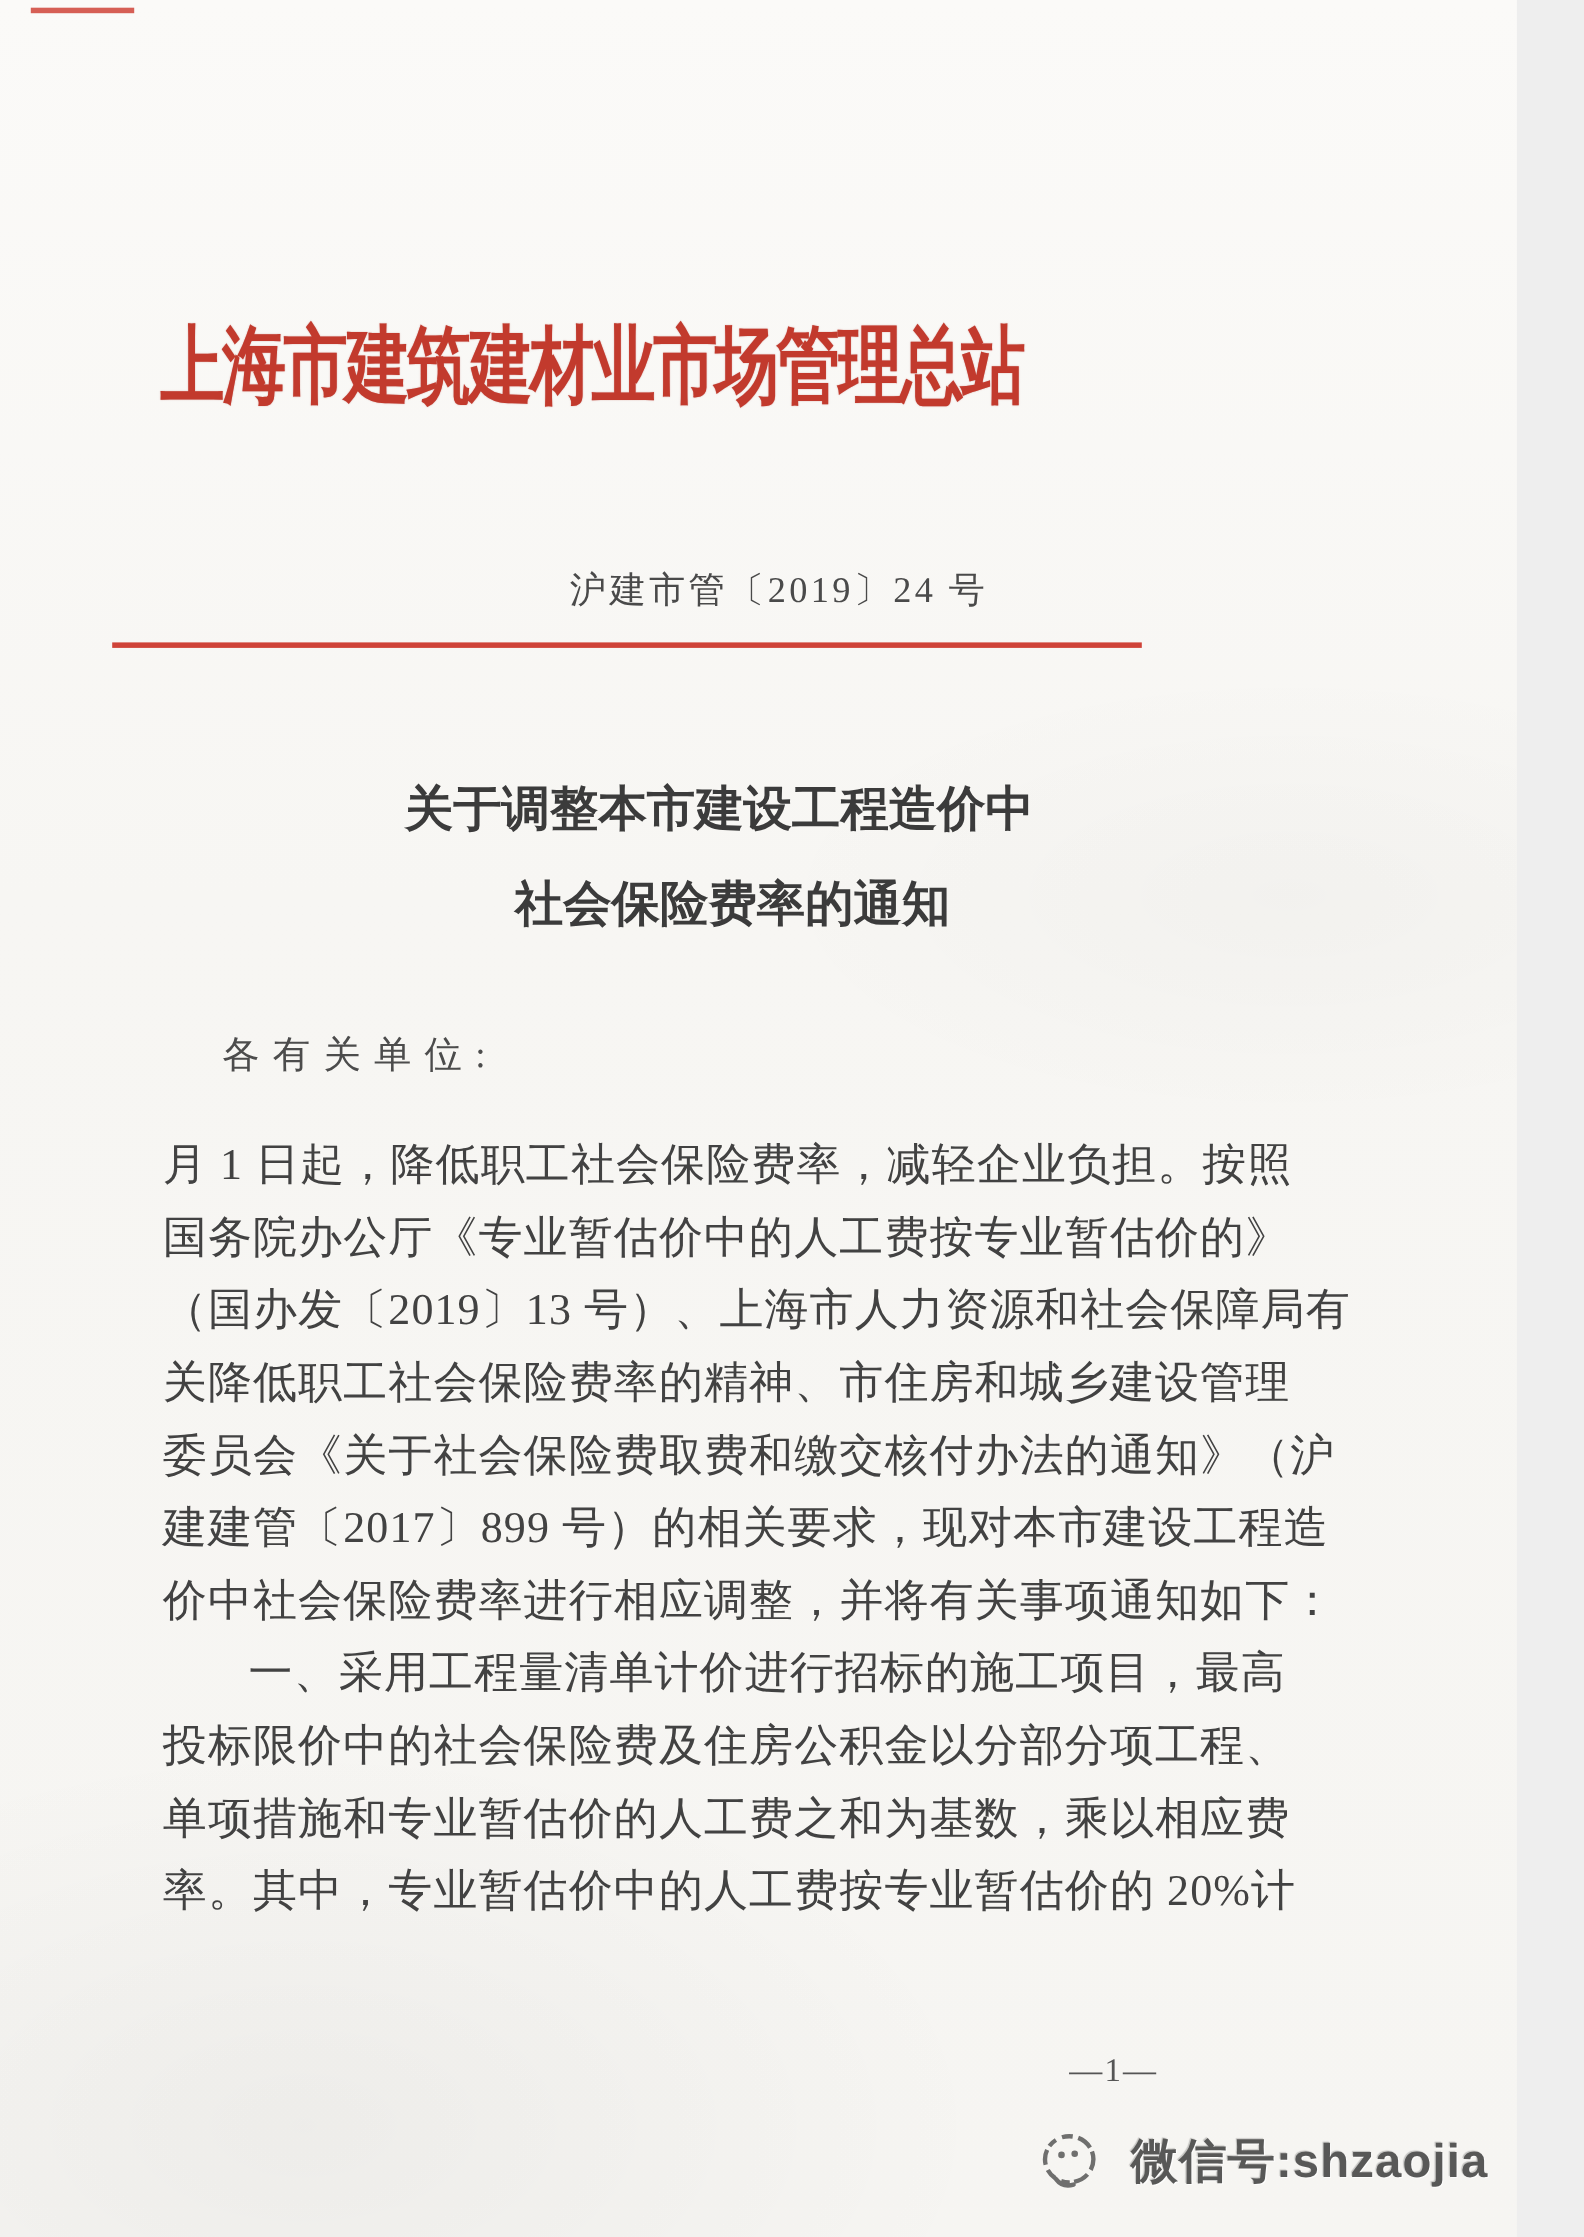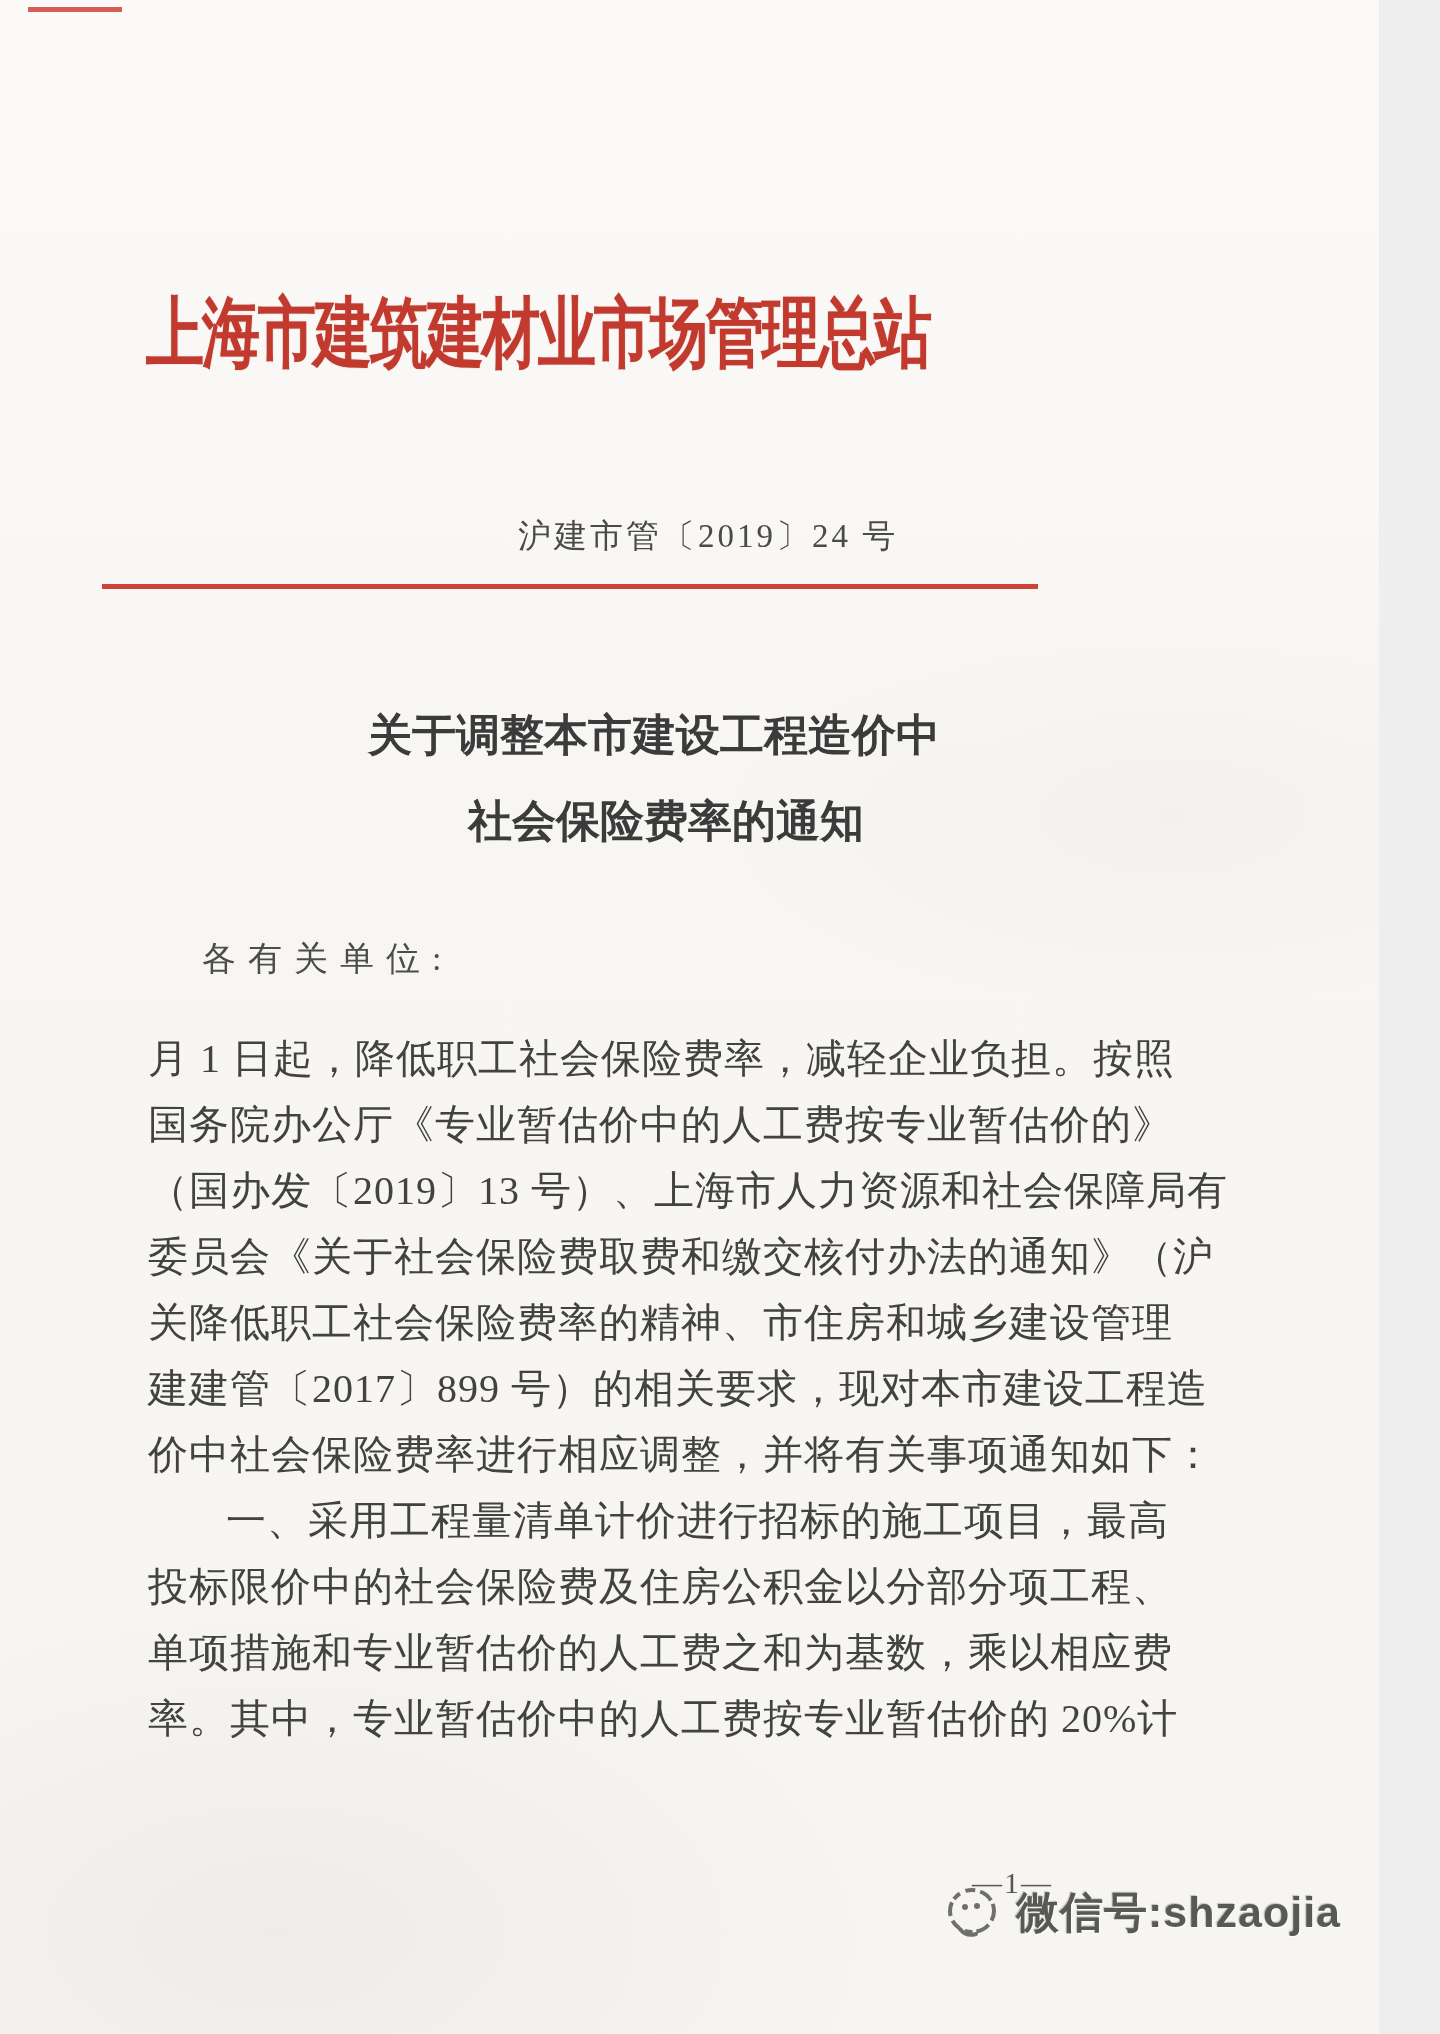--- a/index.html
+++ b/index.html
@@ -51,22 +51,22 @@
     position:absolute;left:148px;top:1026px;width:1010px;
     font-size:40px;line-height:66px;letter-spacing:1px;color:#424242;
   }
   .body-text p{margin:0;white-space:nowrap;}
   .body-text p.indent{text-indent:78px;}
   .page-number{
     position:absolute;left:972px;top:1866px;
     font-size:30px;letter-spacing:2px;color:#555;white-space:nowrap;
   }
   .watermark{
-    position:absolute;left:946px;top:1884px;
-    display:flex;align-items:center;gap:16px;justify-content:center;
+    position:absolute;left:946px;top:1936px;
+    display:flex;align-items:center;gap:28px;justify-content:center;
   }
   .watermark .wx-icon{width:54px;height:56px;opacity:.78;}
   .watermark .wx-text{
     font-family:"Liberation Sans","DejaVu Sans",sans-serif;
     font-size:43px;font-weight:bold;color:#3d3d3d;letter-spacing:1px;
     white-space:nowrap;opacity:.85;
     text-shadow:1px 1px 0 rgba(255,255,255,.9), -1px -1px 1px rgba(0,0,0,.25);
   }
 </style>
 </head>
@@ -86,22 +86,22 @@
     <div class="t1">关于调整本市建设工程造价中</div>
     <div class="t2">社会保险费率的通知</div>
   </h2>
 
   <div class="salutation">各有关单位:</div>
 
   <div class="body-text">
     <p>月 1 日起，降低职工社会保险费率，减轻企业负担。按照</p>
     <p>国务院办公厅《专业暂估价中的人工费按专业暂估价的》</p>
     <p>（国办发〔2019〕13 号）、上海市人力资源和社会保障局有</p>
+    <p>关降低职工社会保险费率的精神、市住房和城乡建设管理</p>
     <p>委员会《关于社会保险费取费和缴交核付办法的通知》（沪</p>
-    <p>关降低职工社会保险费率的精神、市住房和城乡建设管理</p>
     <p>建建管〔2017〕899 号）的相关要求，现对本市建设工程造</p>
     <p>价中社会保险费率进行相应调整，并将有关事项通知如下：</p>
     <p class="indent">一、采用工程量清单计价进行招标的施工项目，最高</p>
     <p>投标限价中的社会保险费及住房公积金以分部分项工程、</p>
     <p>单项措施和专业暂估价的人工费之和为基数，乘以相应费</p>
     <p>率。其中，专业暂估价中的人工费按专业暂估价的 20%计</p>
   </div>
 
   <div class="page-number">—1—</div>
 

